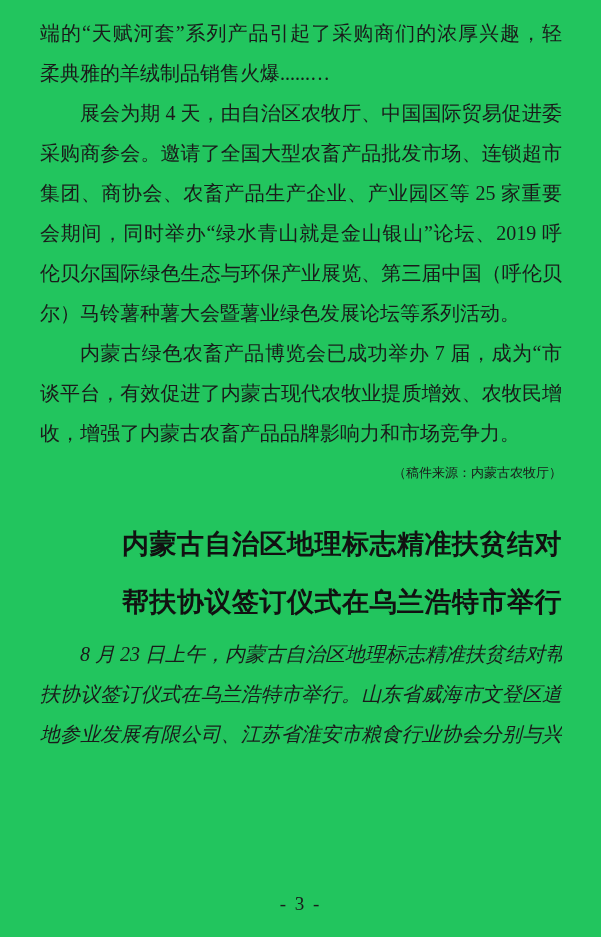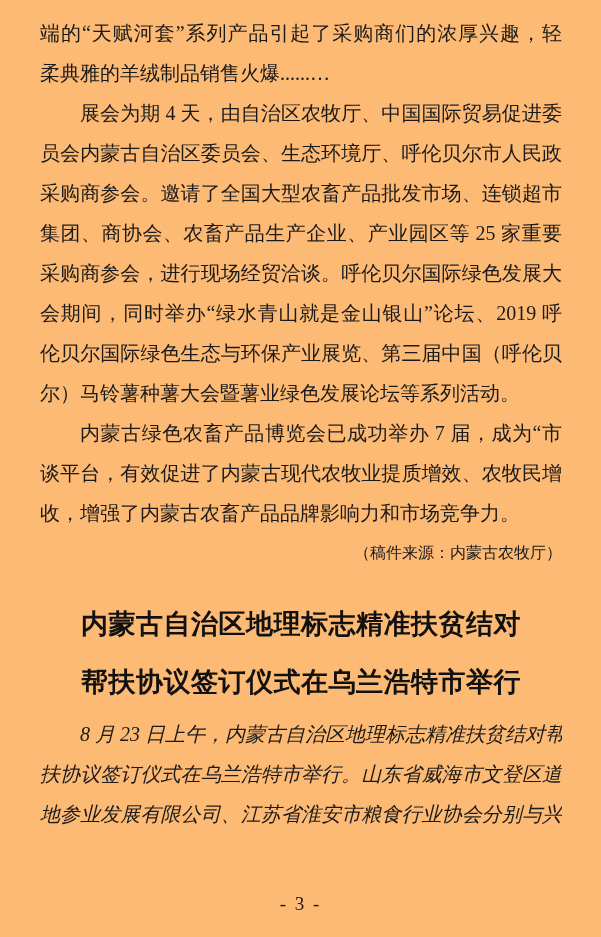--- a/index.html
+++ b/index.html
@@ -4,21 +4,21 @@
 <style>
   html, body {
     margin: 0;
     padding: 0;
     background: #ffffff;
   }
   .page {
     position: relative;
     width: 601px;
     height: 937px;
-    background: #fdba74;
+    background: #22c55e;
     overflow: hidden;
     font-family: "Liberation Serif", "DejaVu Serif", serif;
     color: #1a1a1a;
   }
   .content {
     position: absolute;
     left: 40px;
     right: 39px;
     top: 13px;
   }
@@ -31,27 +31,27 @@
     text-align-last: justify;
     text-justify: inter-character;
     overflow: hidden;
   }
   .ln.indent { text-indent: 2em; }
   .ln.end {
     text-align-last: left;
     white-space: normal;
   }
   .src-line {
-    font-size: 16px;
+    font-size: 13px;
     line-height: 40px;
     text-align: right;
   }
   .headline {
     margin-top: 22px;
-    text-align: center;
+    text-align: right;
   }
   .headline .title-ln {
     font-size: 27px;
     font-weight: 700;
     line-height: 58px;
     letter-spacing: 0.5px;
     color: #111111;
   }
   .para-after-title { margin-top: 3px; font-style: italic; }
   .footer {
@@ -71,24 +71,22 @@
 <div class="page">
   <div class="content">
 
     <div>
       <div class="ln">端的“天赋河套”系列产品引起了采购商们的浓厚兴趣，轻</div>
       <div class="ln end">柔典雅的羊绒制品销售火爆......…</div>
     </div>
 
     <div>
       <div class="ln indent">展会为期 4 天，由自治区农牧厅、中国国际贸易促进委</div>
-      <div class="ln">员会内蒙古自治区委员会、生态环境厅、呼伦贝尔市人民政</div>
       <div class="ln">采购商参会。邀请了全国大型农畜产品批发市场、连锁超市</div>
       <div class="ln">集团、商协会、农畜产品生产企业、产业园区等 25 家重要</div>
-      <div class="ln">采购商参会，进行现场经贸洽谈。呼伦贝尔国际绿色发展大</div>
       <div class="ln">会期间，同时举办“绿水青山就是金山银山”论坛、2019 呼</div>
       <div class="ln">伦贝尔国际绿色生态与环保产业展览、第三届中国（呼伦贝</div>
       <div class="ln end">尔）马铃薯种薯大会暨薯业绿色发展论坛等系列活动。</div>
     </div>
 
     <div>
       <div class="ln indent">内蒙古绿色农畜产品博览会已成功举办 7 届，成为“市</div>
       <div class="ln">谈平台，有效促进了内蒙古现代农牧业提质增效、农牧民增</div>
       <div class="ln end">收，增强了内蒙古农畜产品品牌影响力和市场竞争力。</div>
     </div>

